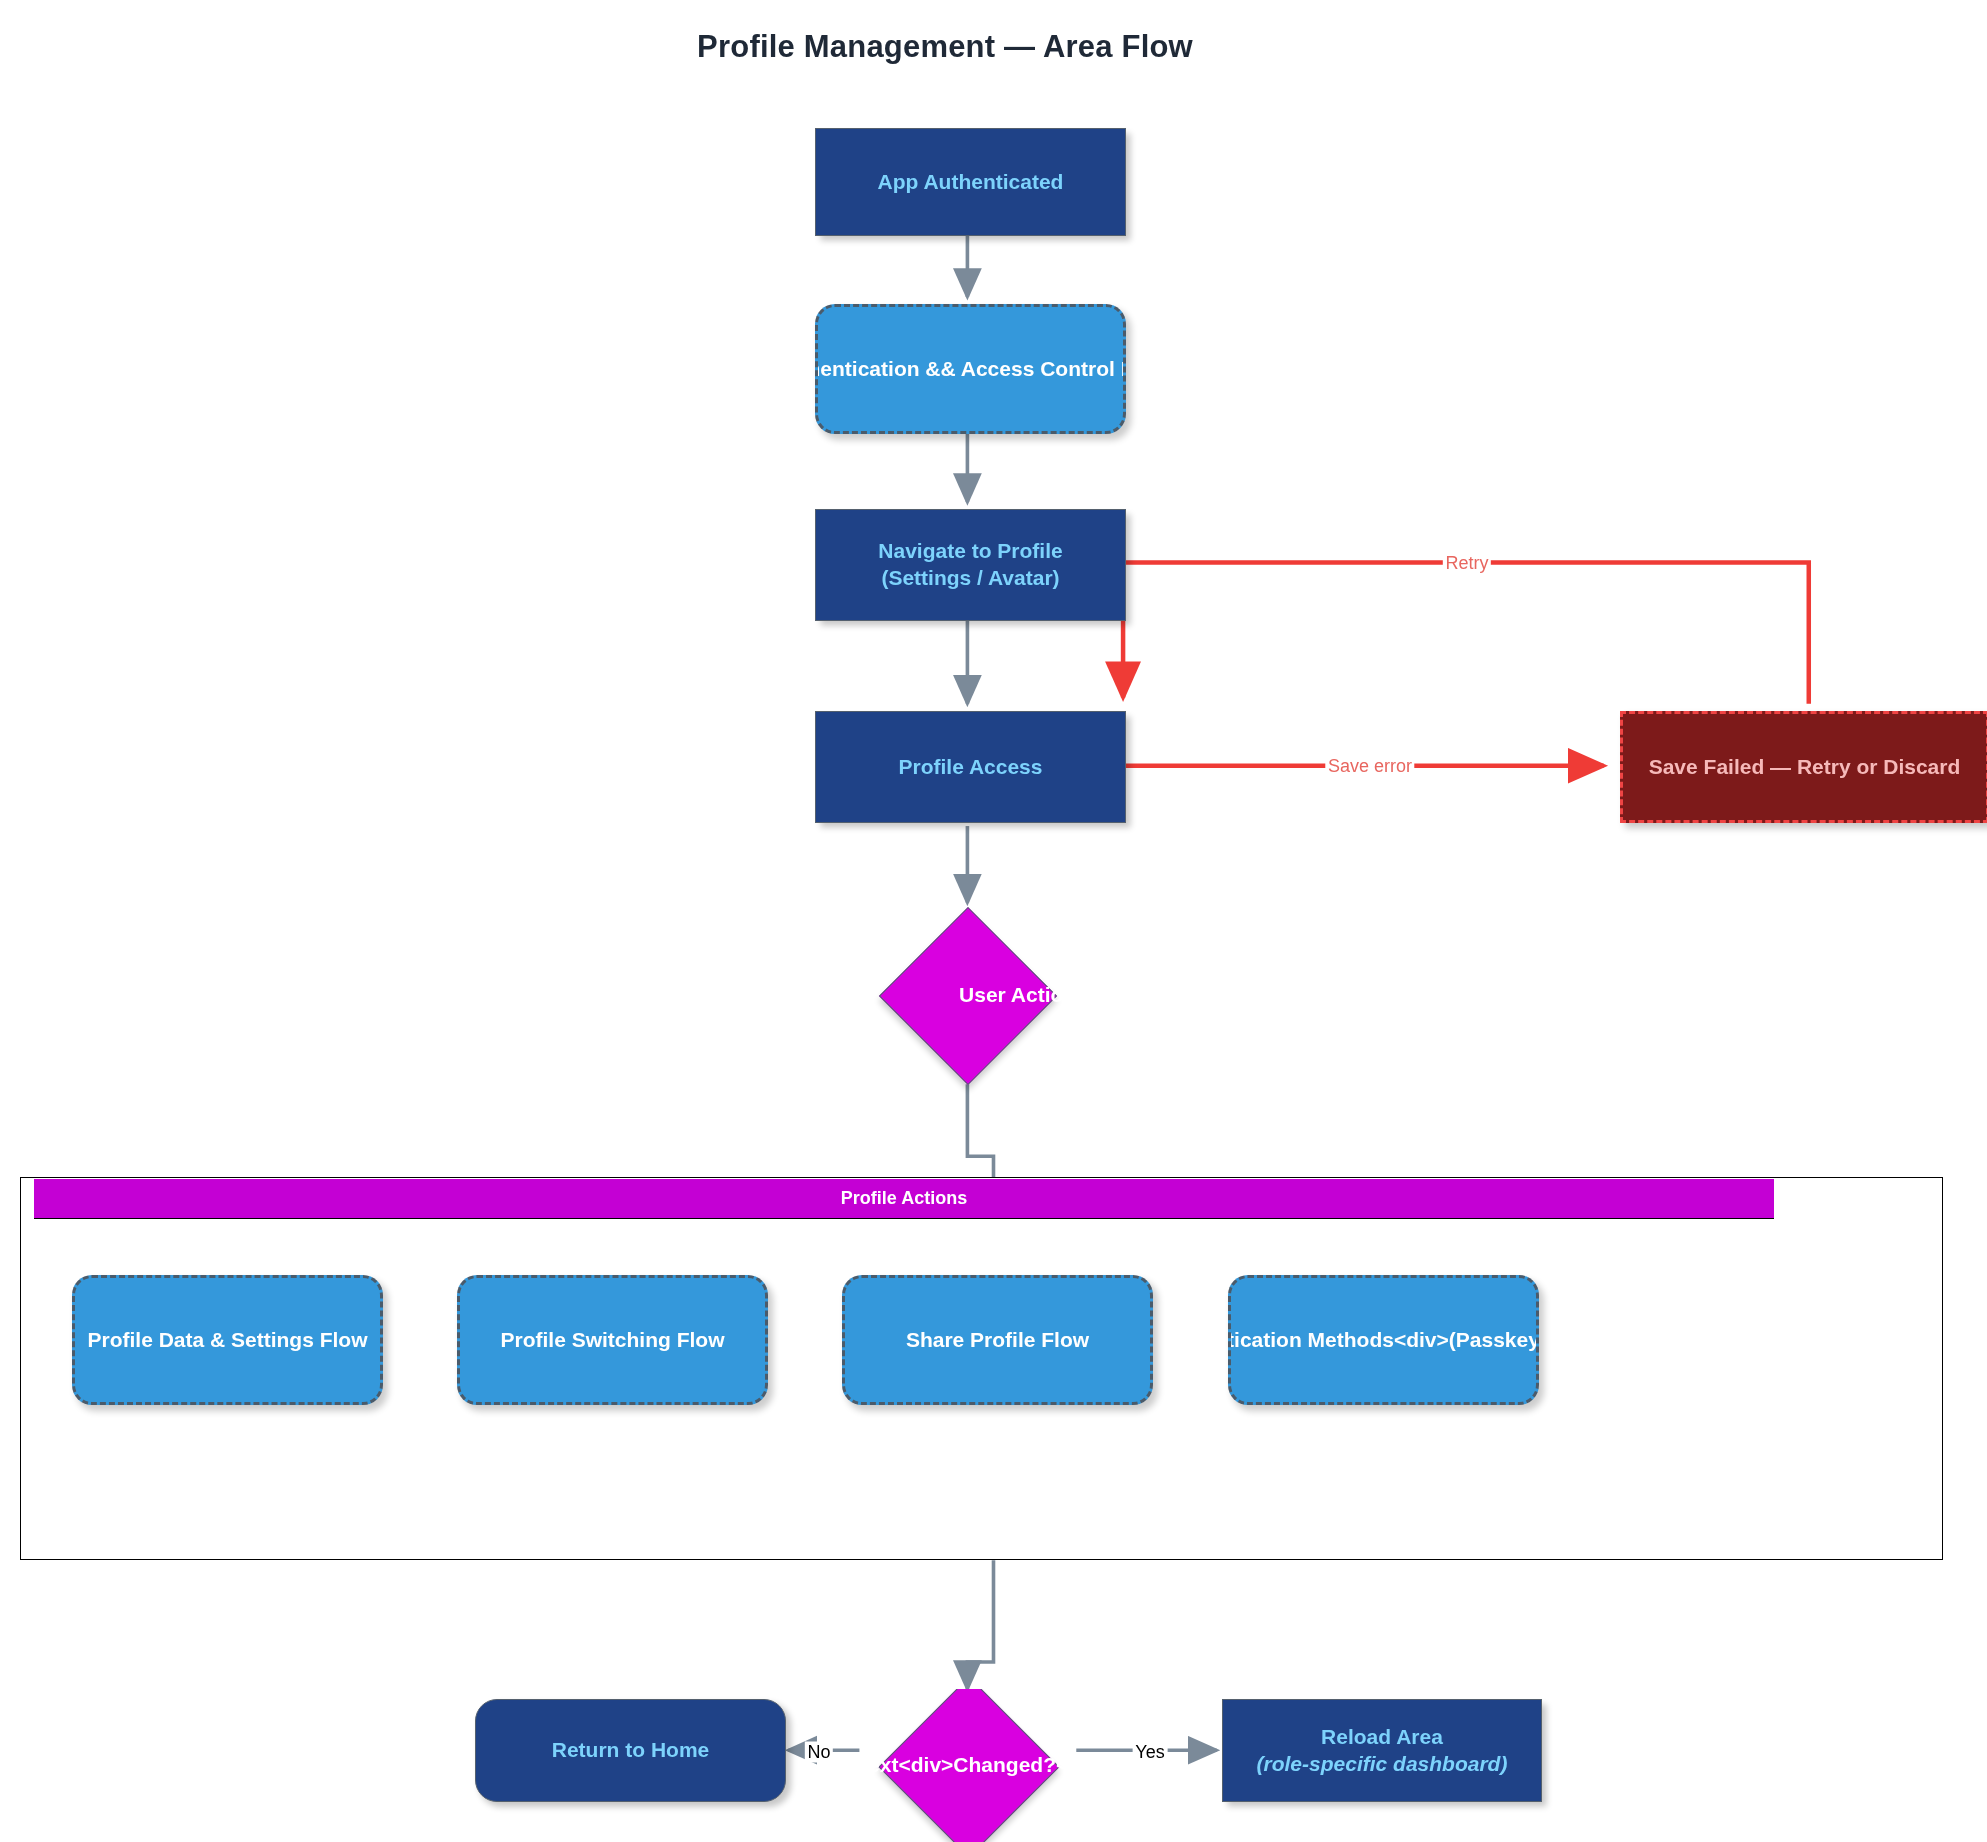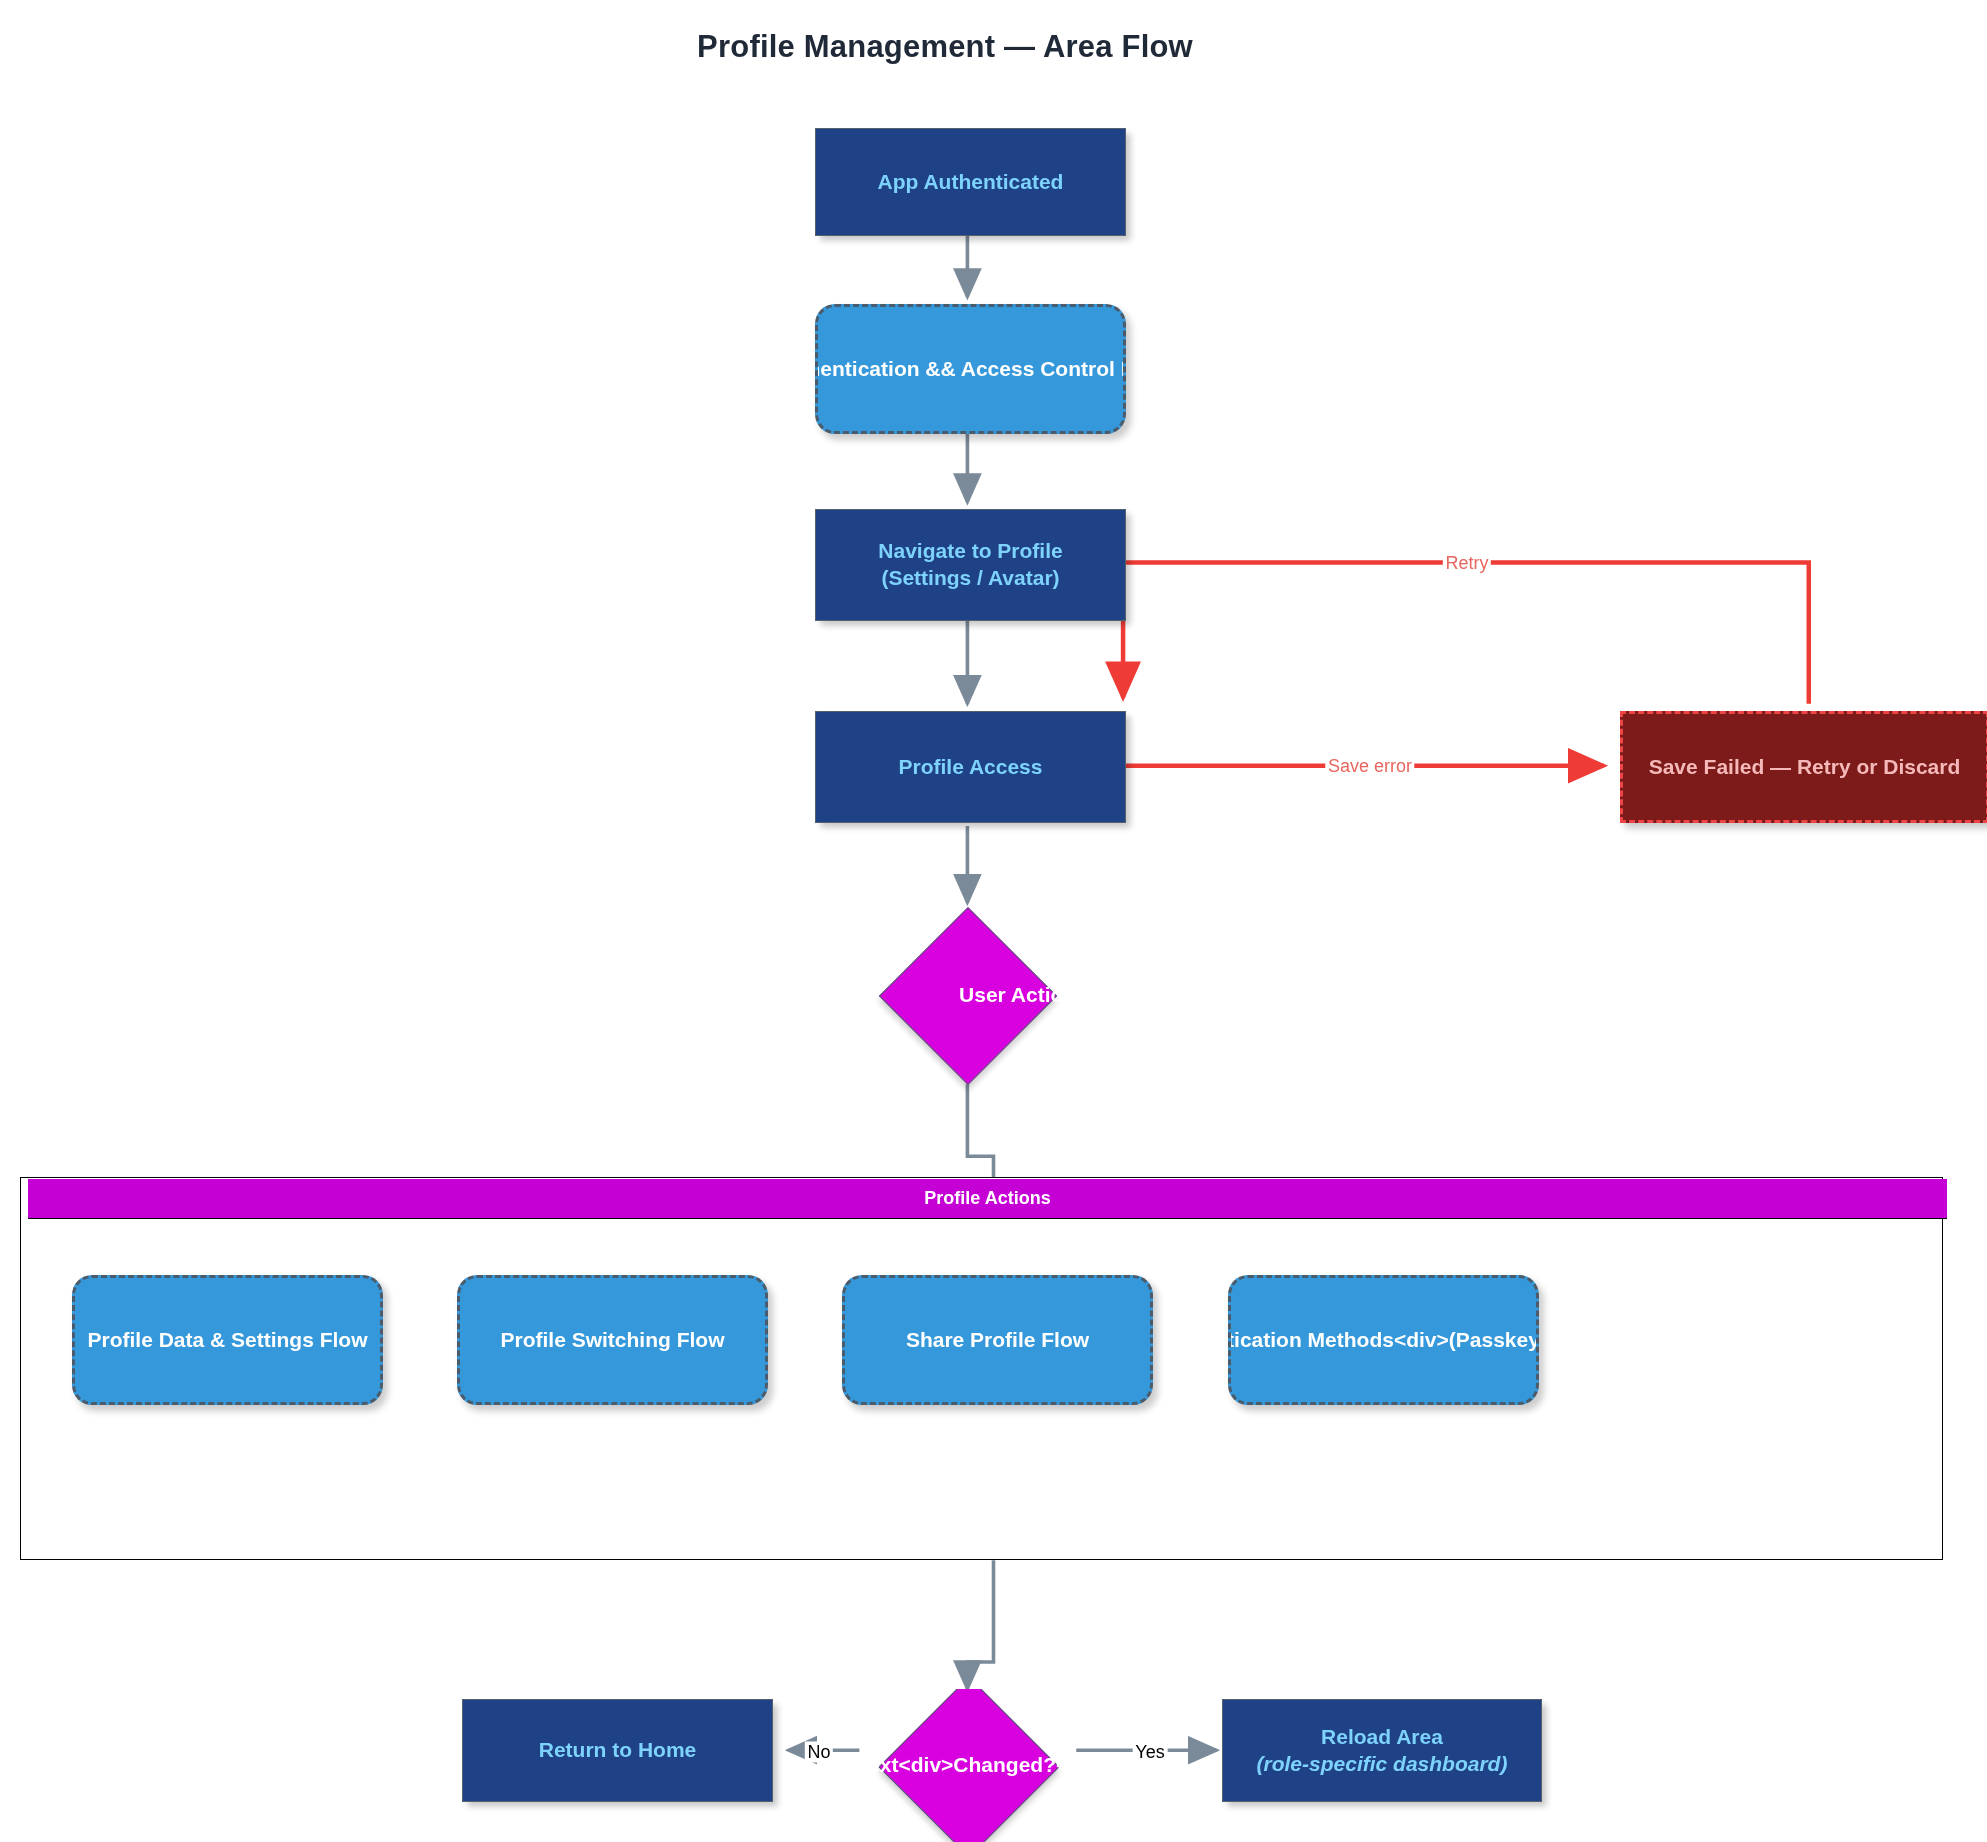--- a/index.html
+++ b/index.html
@@ -196,21 +196,21 @@
   <div class="node n-error" style="left:1620px; top:711px; width:369px; height:112px;">
     <span>Save Failed — Retry or Discard</span>
   </div>
 
   <div class="node n-diamond" style="left:846px; top:907px; width:243px; height:176px;justify-content:flex-end;">
     <div class="diamond-shape" style="width:124px; height:124px; left:59px; top:26px;"></div>
     <span class="diamond-label">User Action?</span>
   </div>
 
   <div class="subgraph" style="left:20px; top:1177px; width:1923px; height:383px;"></div>
-  <div class="subgraph-title" style="left:28px; top:1179px; width:1919px; height:40px;">
+  <div class="subgraph-title" style="left:34px; top:1179px; width:1740px; height:40px;">
     <span>Profile Actions</span>
   </div>
 
   <div class="node n-subflow" style="left:72px; top:1275px; width:311px; height:130px;">
     <span>Profile Data &amp; Settings Flow</span>
   </div>
 
   <div class="node n-subflow" style="left:457px; top:1275px; width:311px; height:130px;">
     <span>Profile Switching Flow</span>
   </div>
@@ -221,21 +221,21 @@
 
   <div class="node n-subflow" style="left:1228px; top:1275px; width:311px; height:130px;">
     <span>Authentication Methods&lt;div&gt;(Passkeys) Flow</span>
   </div>
 
   <div class="node n-diamond n-diamond-clip" style="left:860px; top:1689px; width:217px; height:153px;">
     <div class="diamond-shape" style="width:126px; height:126px; left:45px; top:13.5px;"></div>
     <span class="diamond-label">Context&lt;div&gt;Changed?&lt;/div&gt;</span>
   </div>
 
-  <div class="node n-process" style="left:462px; top:1699px; width:311px; height:103px;">
+  <div class="node n-process" style="left:475px; top:1699px; width:311px; height:103px;border-radius:22px;">
     <span>Return to Home</span>
   </div>
 
   <div class="node n-process" style="left:1222px; top:1699px; width:320px; height:103px; flex-direction:column;">
     <span>Reload Area</span>
     <span class="italic-line">(role-specific dashboard)</span>
   </div>
 
 </div>
 

